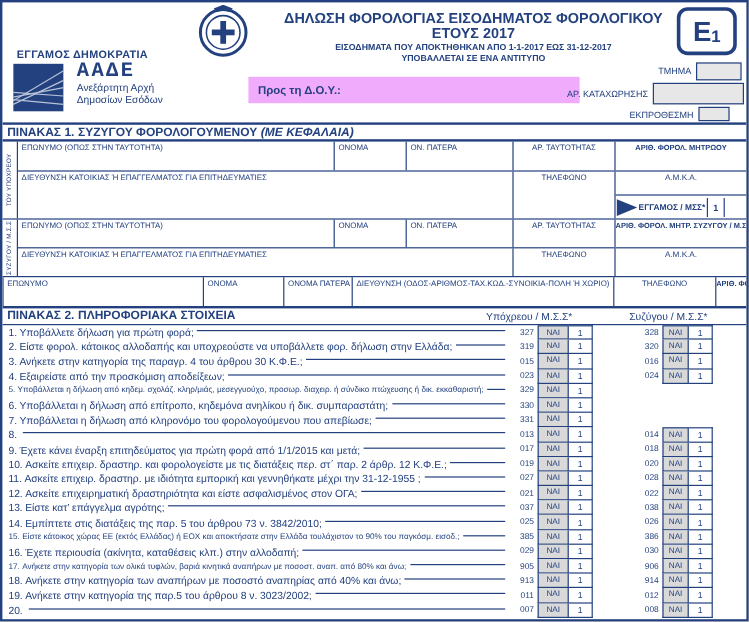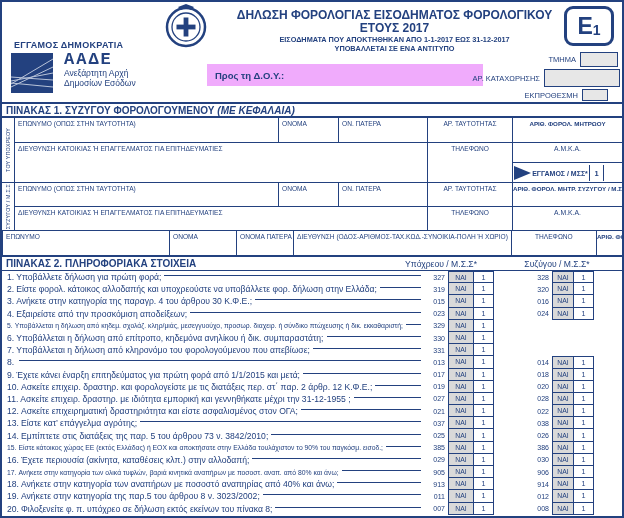--- a/index.html
+++ b/index.html
@@ -484,21 +484,20 @@
       <div class="nai g1">ΝΑΙ</div>
       <div class="val g1">1</div>
       <div class="q-code q-code2">012</div>
       <div class="nai n2 g2">ΝΑΙ</div>
       <div class="val g2">1</div>
       <div class="tail"></div>
     </div>
       <div class="q-row">
       <div class="q-text">
         <span class="q-num">20.</span>
-        <span>Φιλοξενείτε φ. π. υπόχρεο σε δήλωση εκτός εκείνων του πίνακα 8;</span>
         <span class="leader"></span>
       </div>
       <div class="q-code">007</div>
       <div class="nai g1">ΝΑΙ</div>
       <div class="val g1">1</div>
       <div class="q-code q-code2">008</div>
       <div class="nai n2 g2">ΝΑΙ</div>
       <div class="val g2">1</div>
       <div class="tail"></div>
     </div>

